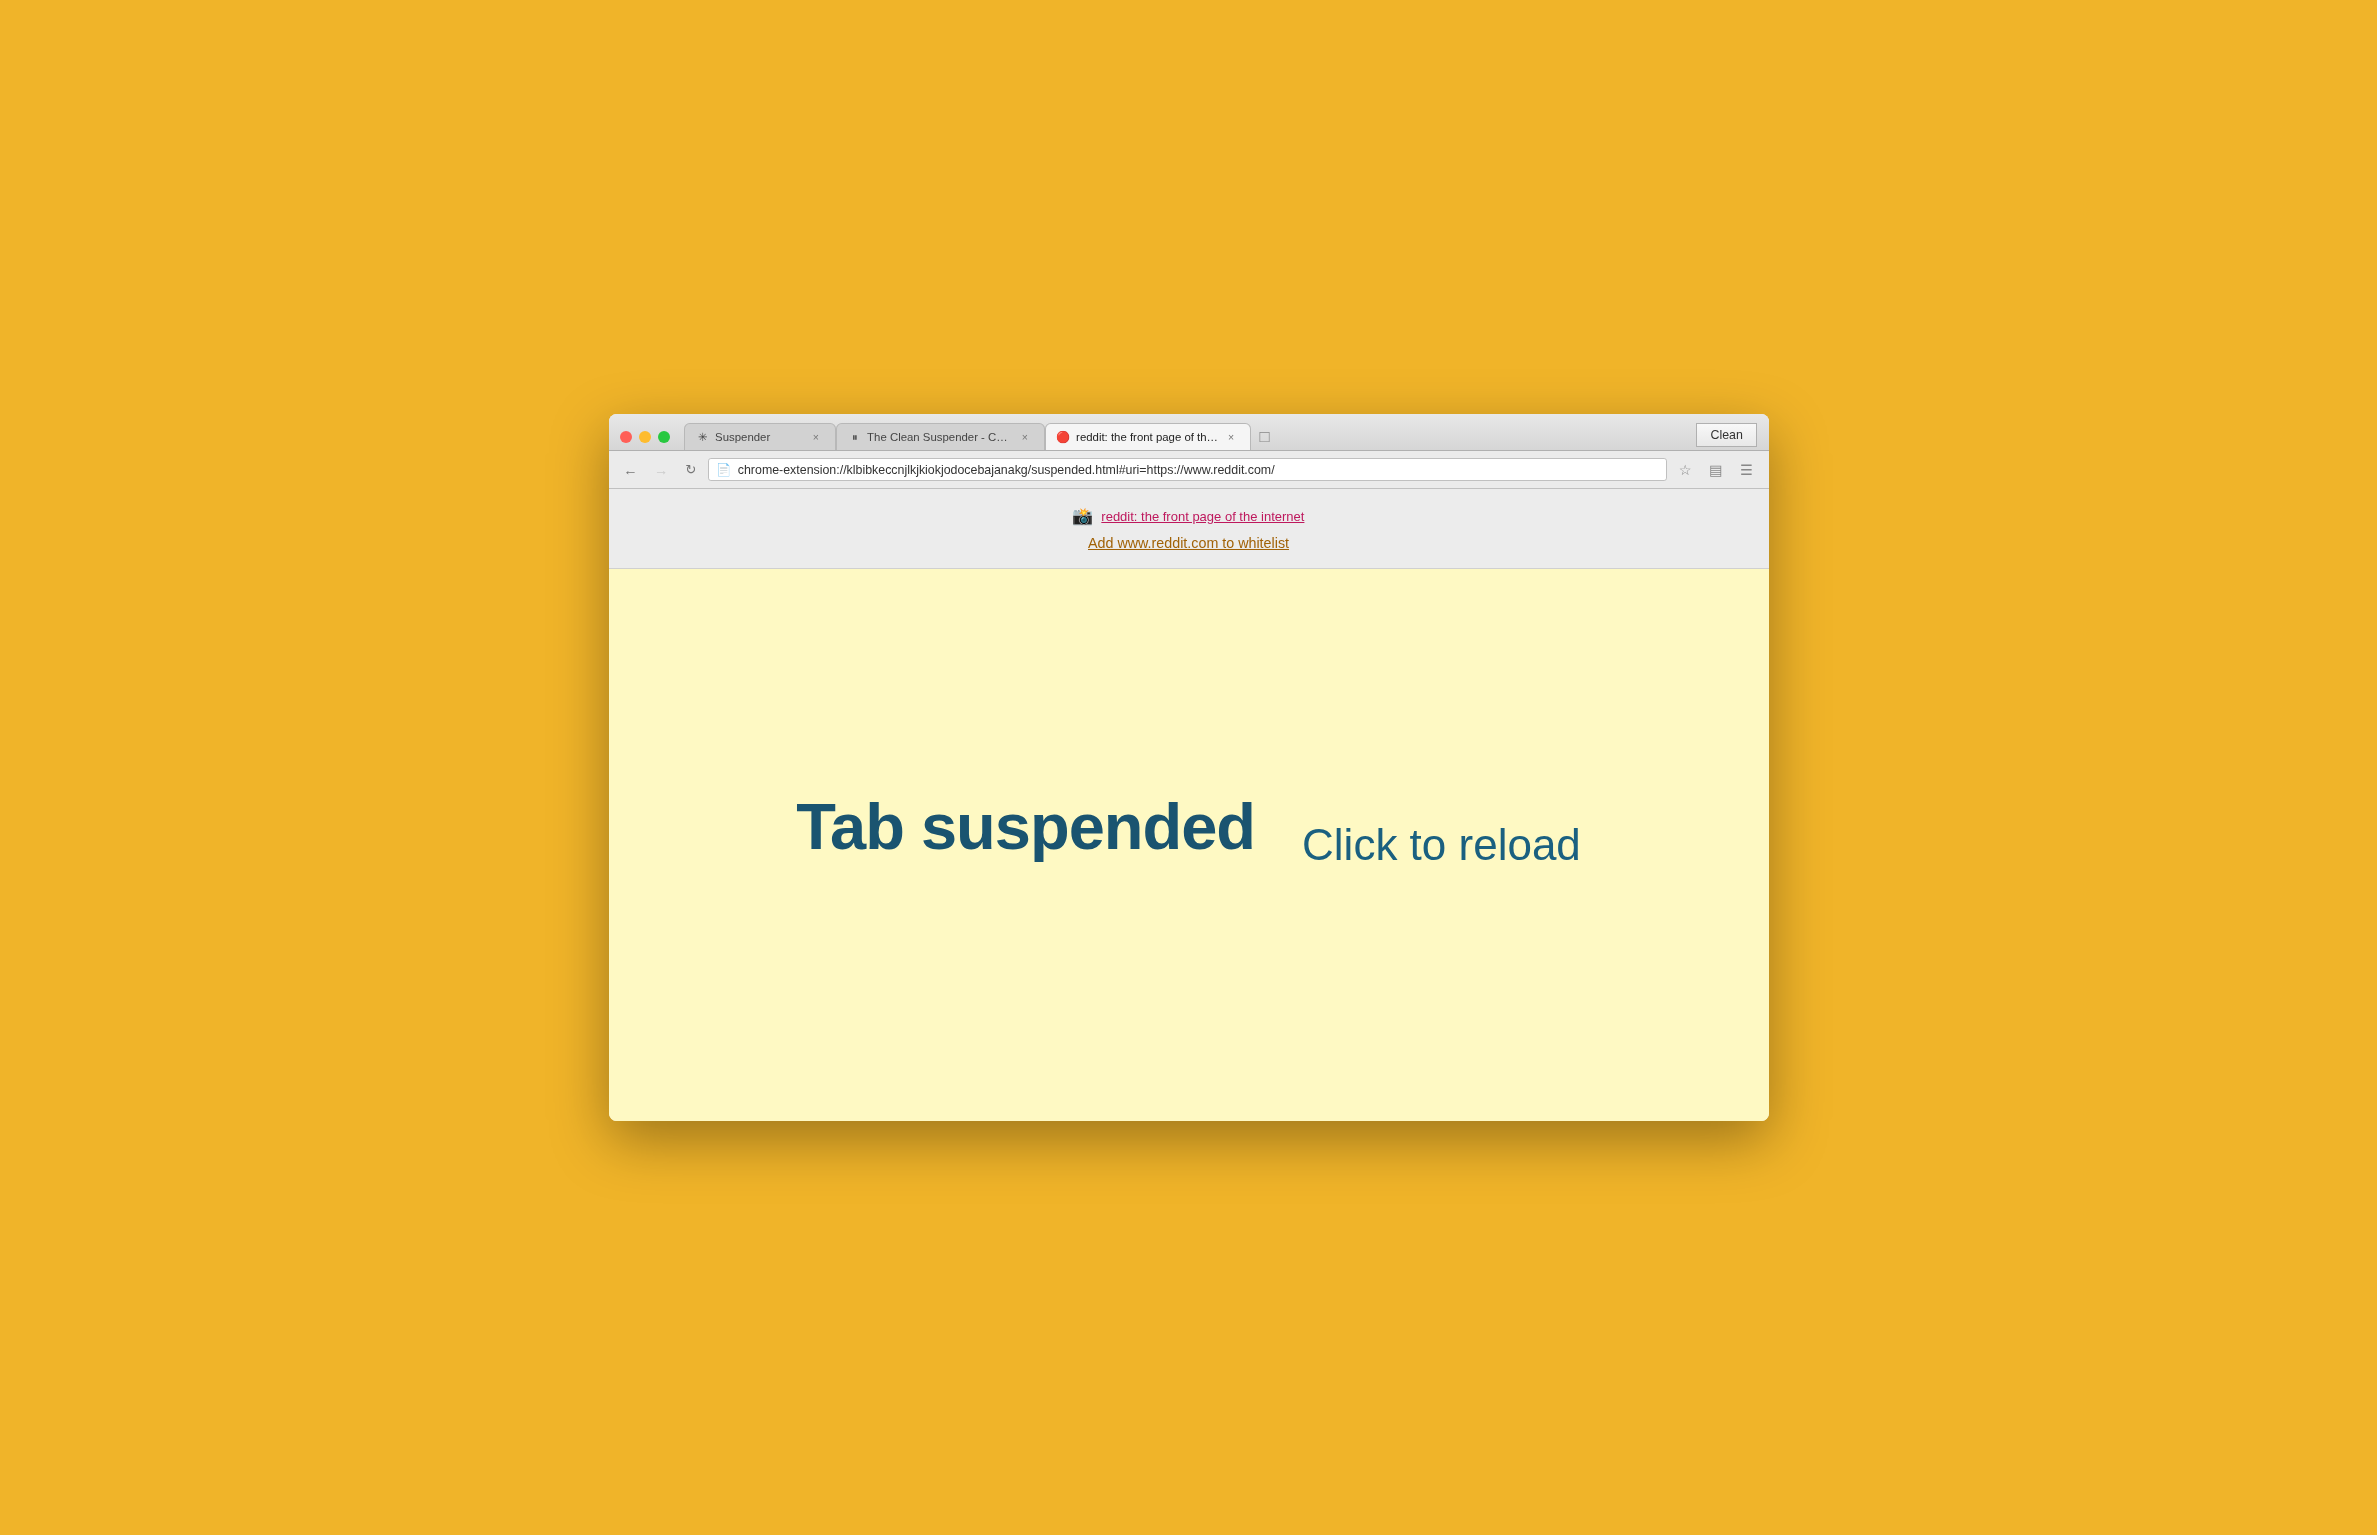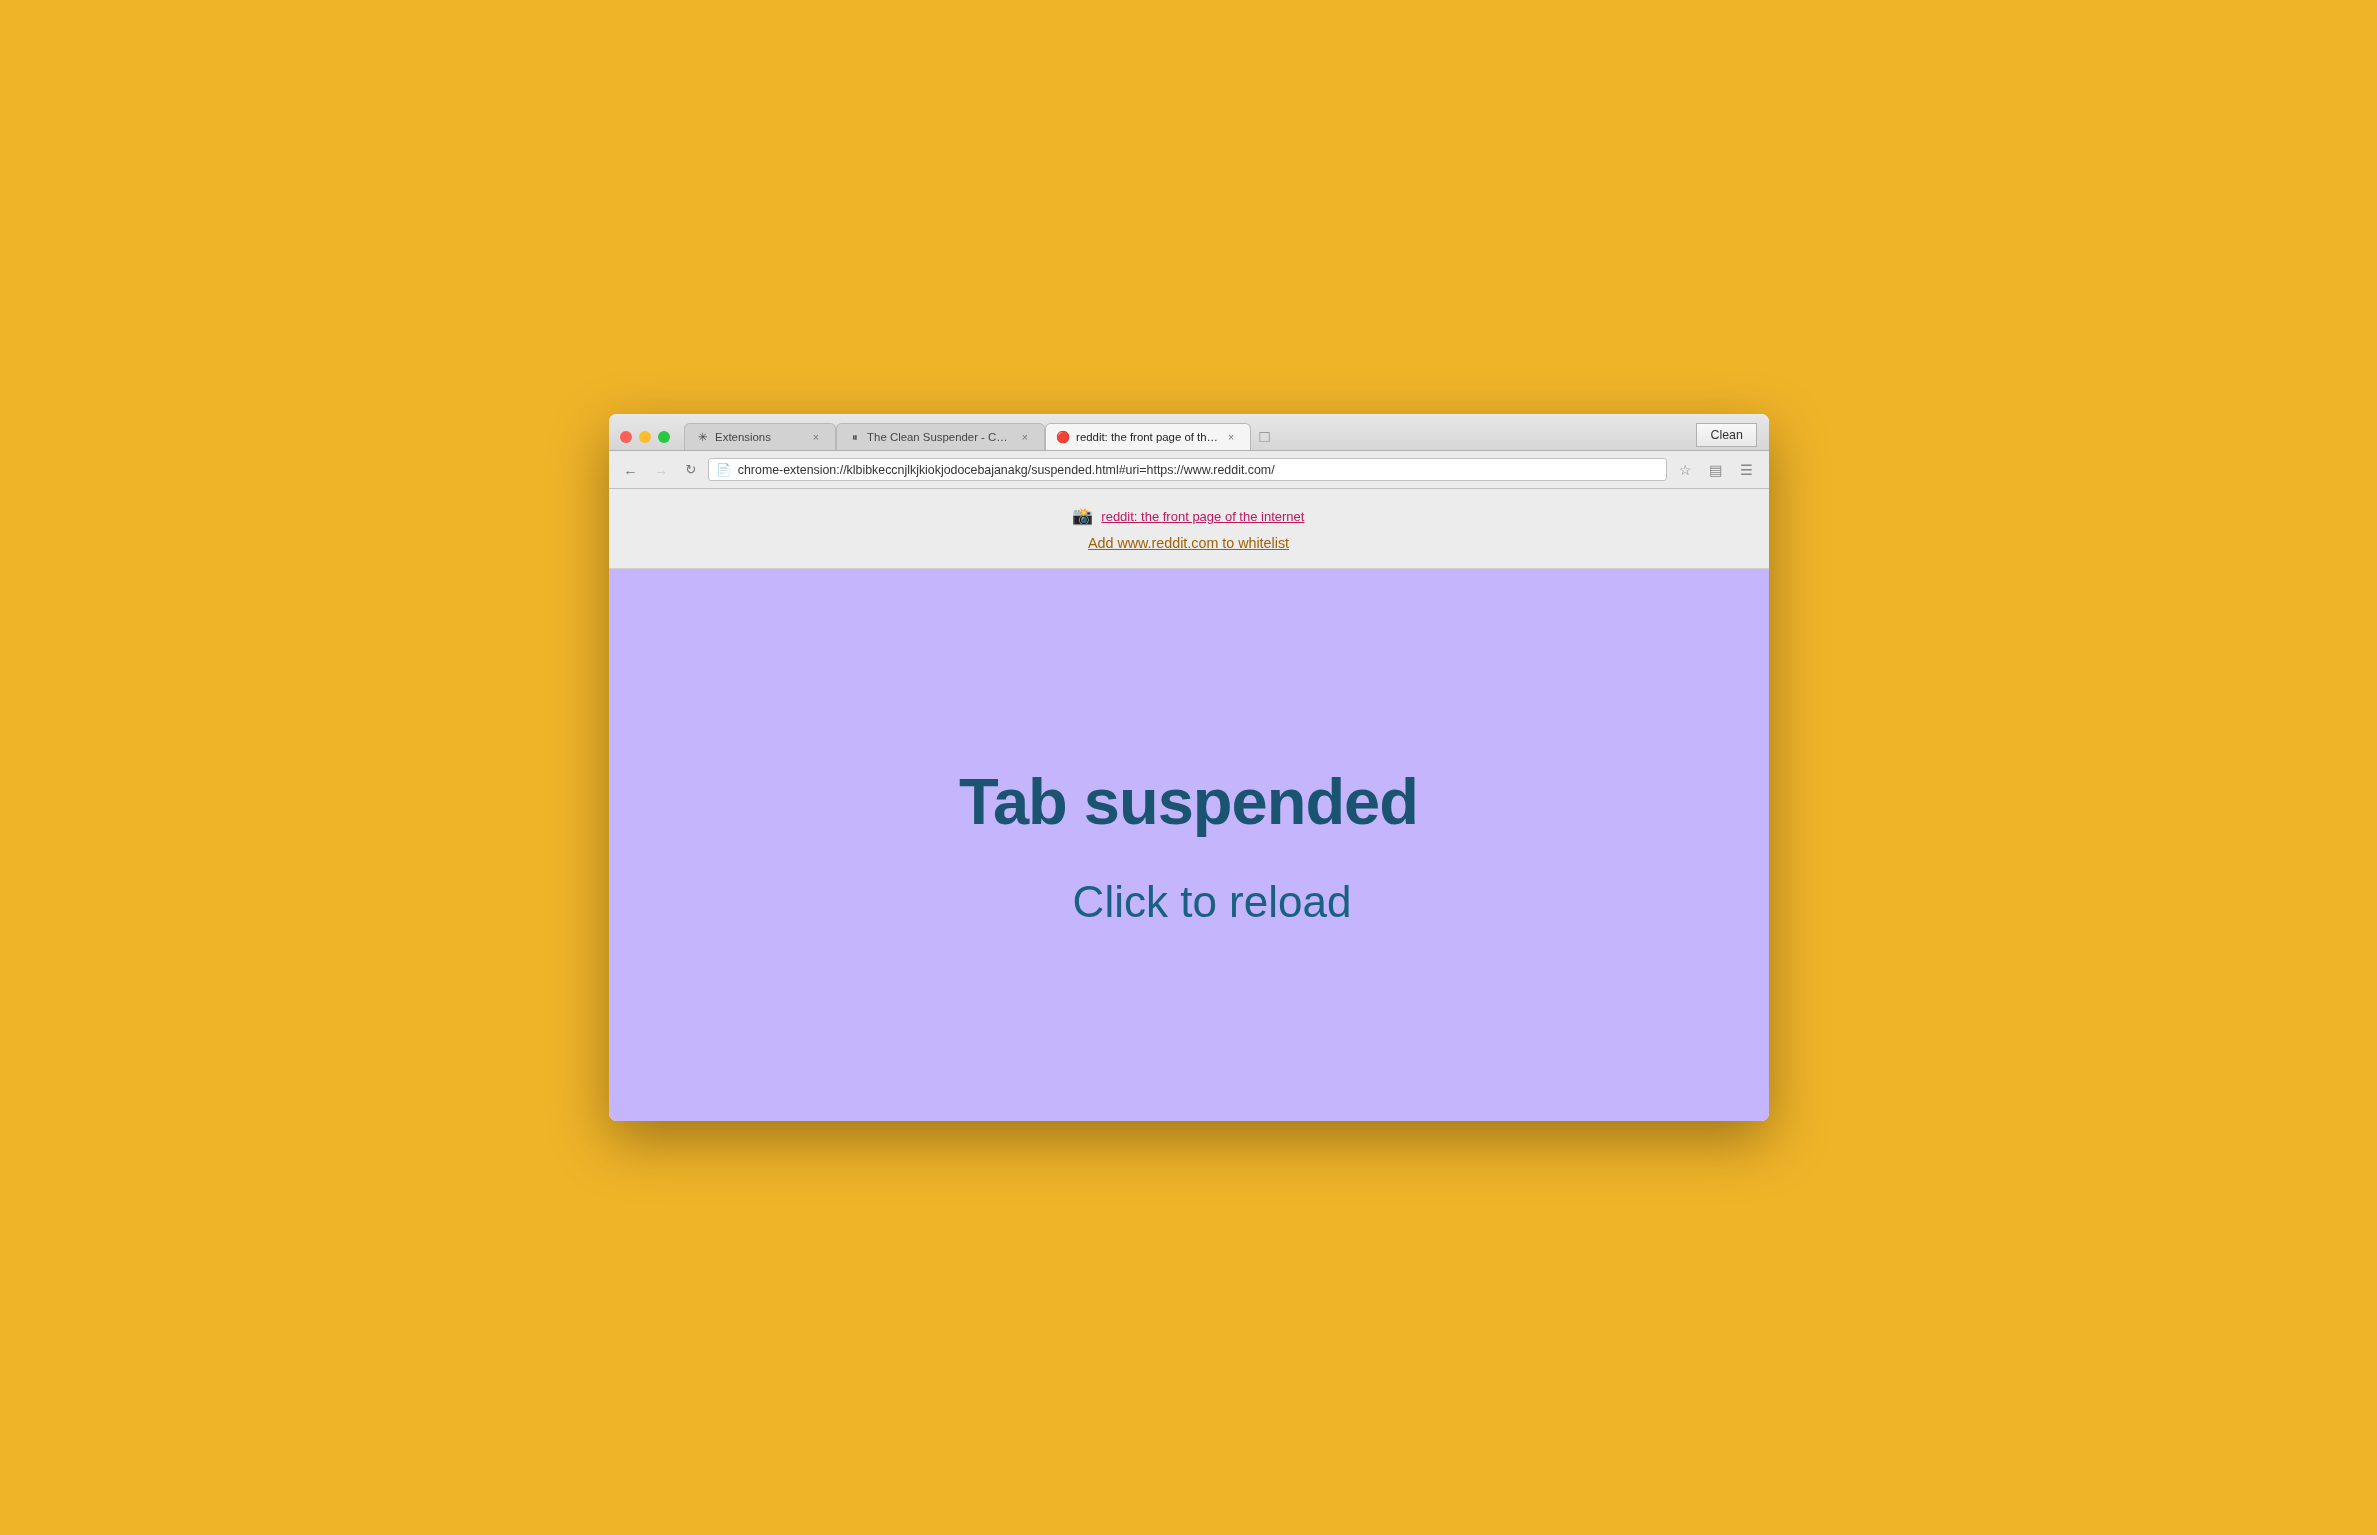--- a/index.html
+++ b/index.html
@@ -246,23 +246,23 @@
     }
 
     .whitelist-link {
       color: #a16207;
       font-size: 14.3px;
       cursor: pointer;
     }
 
     
     .page-content {
-      background: #c4b5fd;
-      display: flex;
-      flex-direction: column;
+      background: #fef9c3;
+      display: flex;
+      flex-direction: row;
       align-items: center;
       justify-content: center;
       min-height: 552px;
       padding: 57px 19px;
     }
 
     .suspended-title {
       font-size: 65px;
       font-weight: 700;
       color: #1a5470;
@@ -289,21 +289,21 @@
       <div class="window-controls">
         <button class="window-btn btn-close"></button>
         <button class="window-btn btn-minimize"></button>
         <button class="window-btn btn-maximize"></button>
       </div>
 
       <div class="tabs">
 
         <div class="tab">
           <span class="tab-icon">✳</span>
-          <span class="tab-label">Extensions</span>
+          <span class="tab-label">Suspender</span>
           <button class="tab-close">×</button>
         </div>
 
         <div class="tab">
           <span class="tab-icon">⏸</span>
           <span class="tab-label">The Clean Suspender - Ch…</span>
           <button class="tab-close">×</button>
         </div>
 
         <div class="tab active">

